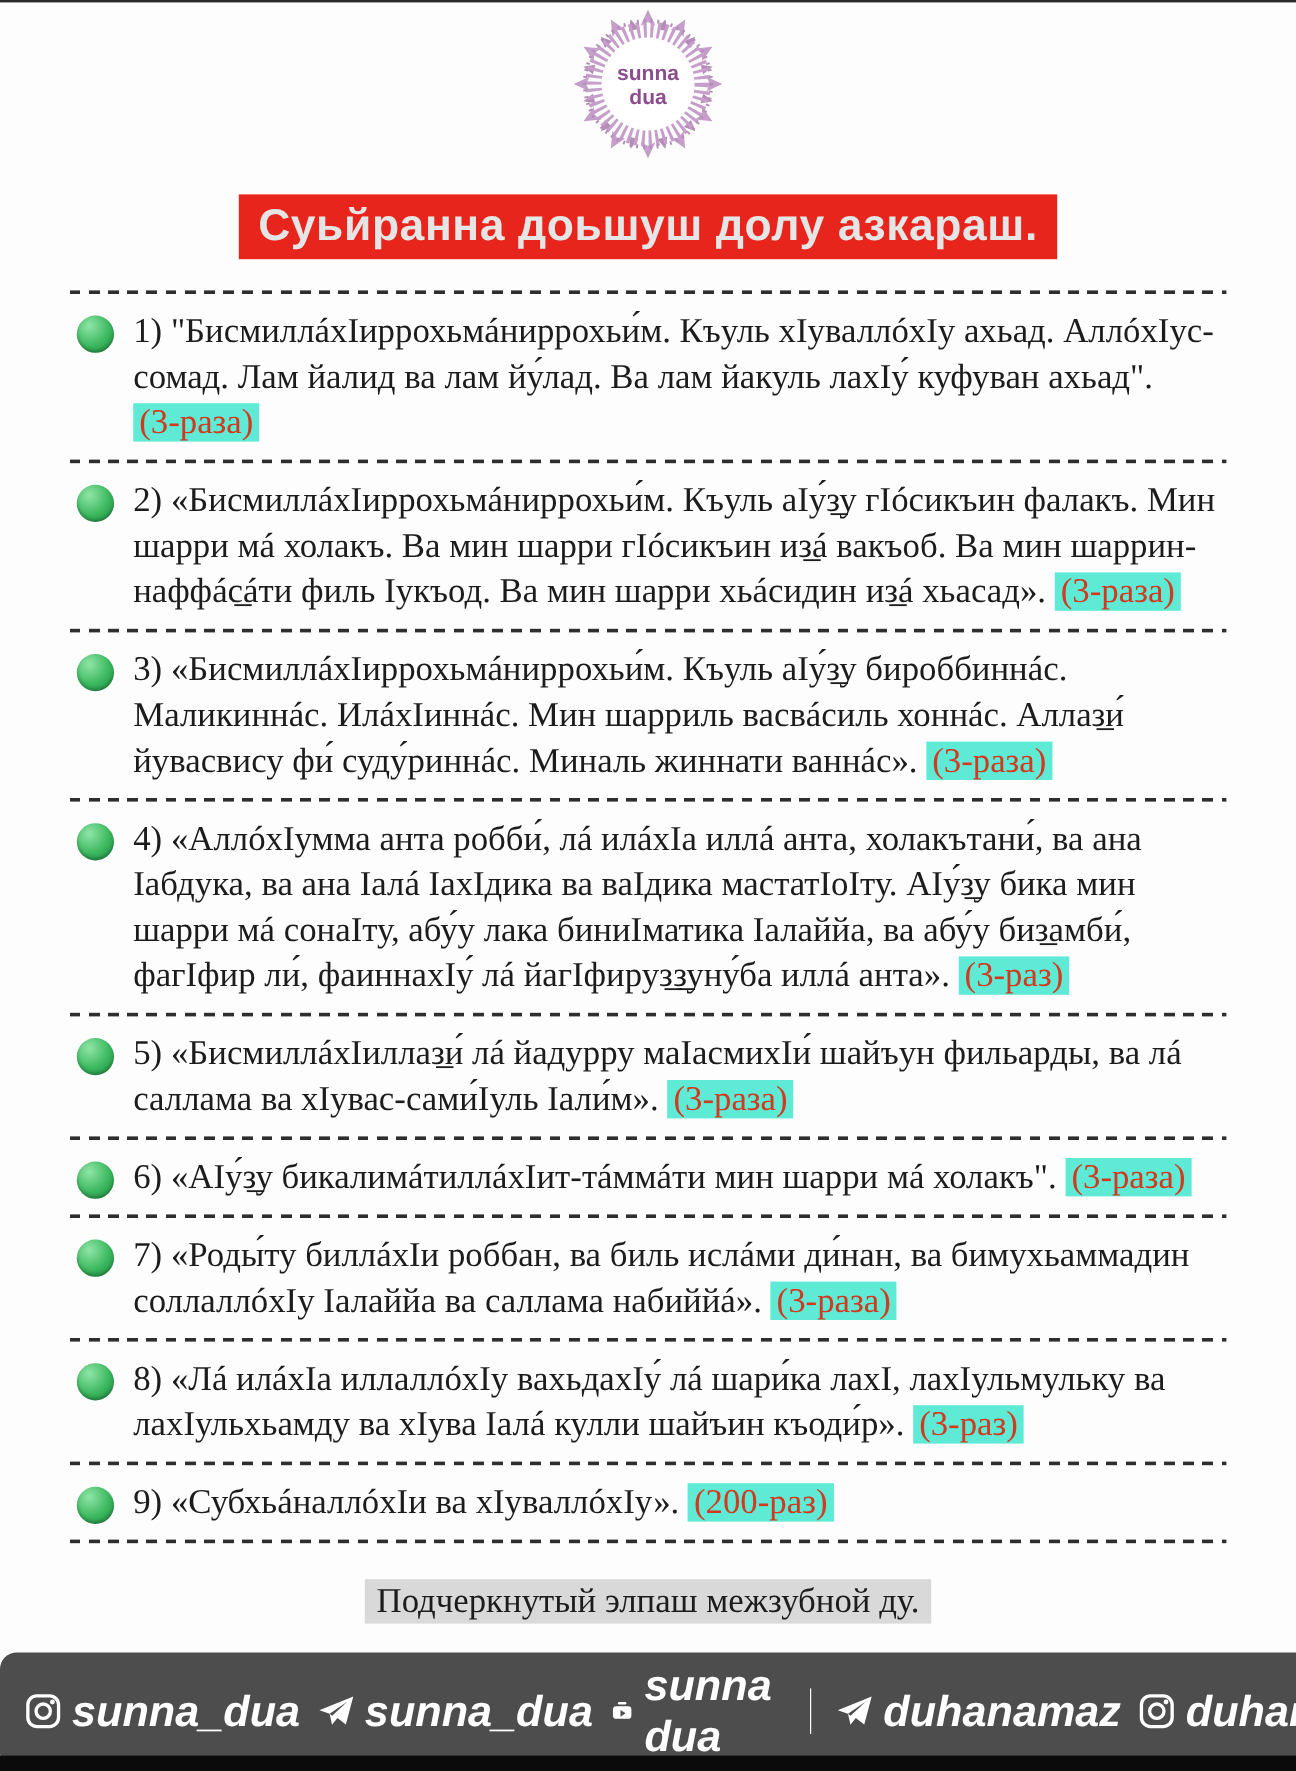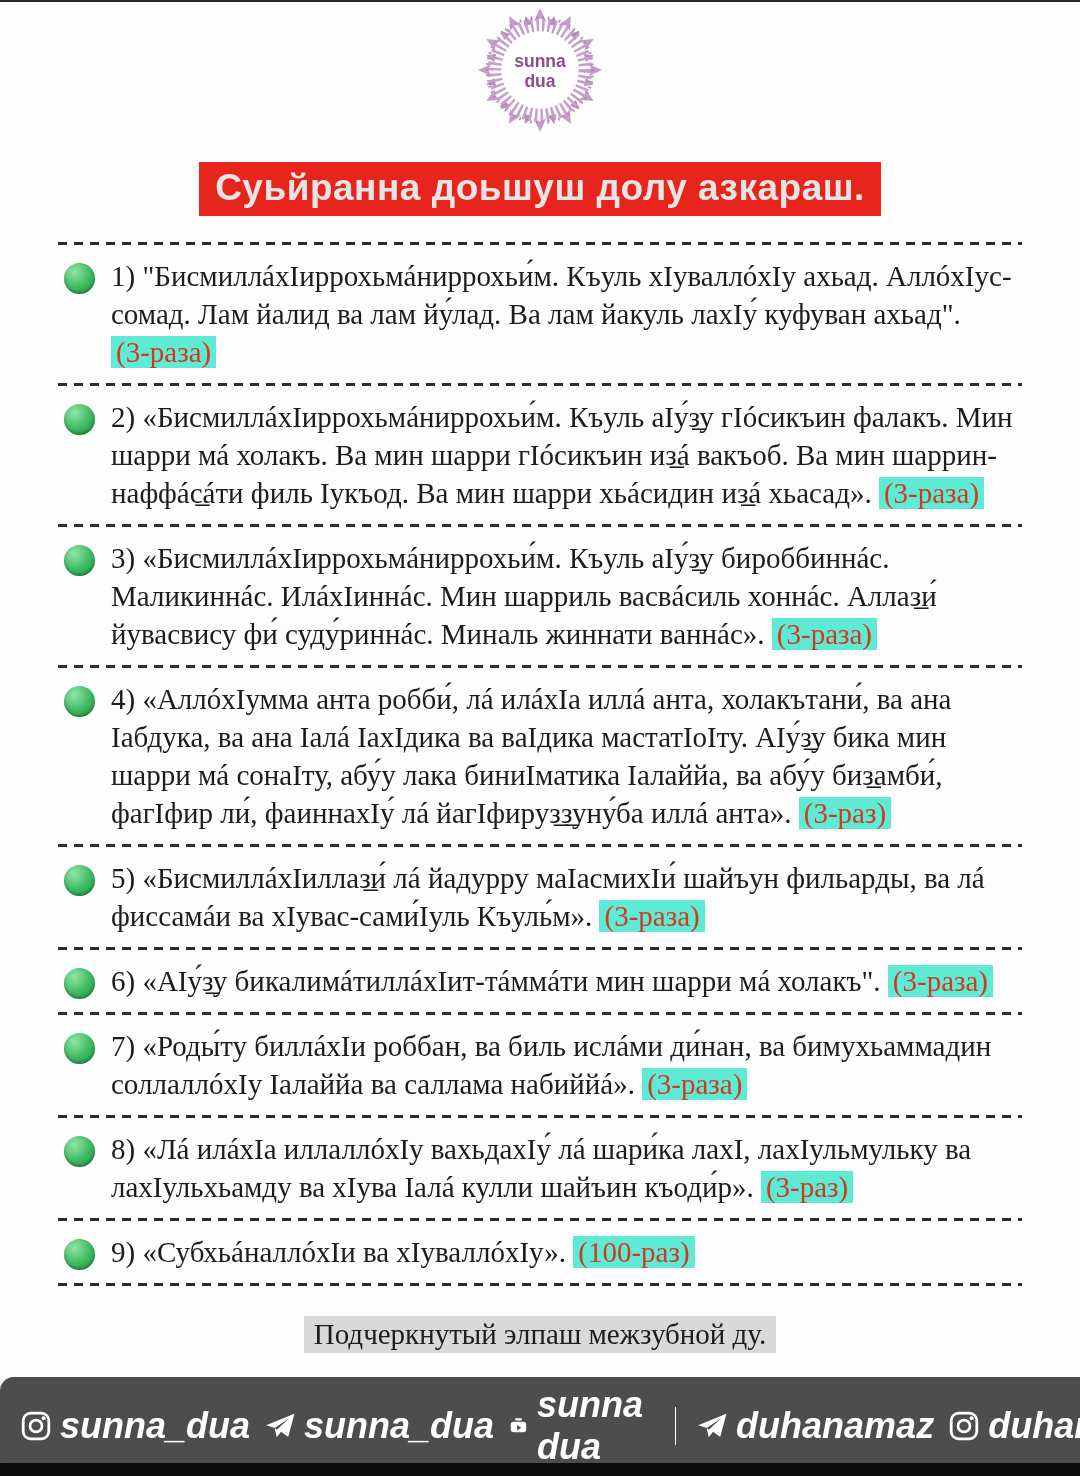--- a/index.html
+++ b/index.html
@@ -124,21 +124,21 @@
 <div class="sep"></div>
 
 <div class="item">
   <span class="bullet"></span>
   <p><span>4)</span> <span>«АллóхIумма анта робби́, лá илáхIа иллá анта, холакътани́, ва ана Iабдука, ва ана Iалá IахIдика ва ваIдика мастатIоIту. АIу́з̲у бика мин шарри мá сонаIту, абу́у лака биниIматика Iалаййа, ва абу́у биз̲амби́, фагIфир ли́, фаиннахIу́ лá йагIфируз̲з̲уну́ба иллá анта».</span> <span class="count">(3-раз)</span></p>
 </div>
 <div class="sep"></div>
 
 <div class="item">
   <span class="bullet"></span>
-  <p><span>5)</span> <span>«БисмиллáхIиллаз̲и́ лá йадурру маIасмихIи́ шайъун фильарды, ва лá фиссамáи ва хIувас-сами́Iуль Къуль́м».</span> <span class="count">(3-раза)</span></p>
+  <p><span>5)</span> <span>«БисмиллáхIиллаз̲и́ лá йадурру маIасмихIи́ шайъун фильарды, ва лá саллама ва хIувас-сами́Iуль Iали́м».</span> <span class="count">(3-раза)</span></p>
 </div>
 <div class="sep"></div>
 
 <div class="item">
   <span class="bullet"></span>
   <p><span>6)</span> <span>«АIу́з̲у бикалимáтиллáхIит-тáммáти мин шарри мá холакъ".</span> <span class="count">(3-раза)</span></p>
 </div>
 <div class="sep"></div>
 
 <div class="item">
@@ -148,21 +148,21 @@
 <div class="sep"></div>
 
 <div class="item">
   <span class="bullet"></span>
   <p><span>8)</span> <span>«Лá илáхIа иллаллóхIу вахьдахIу́ лá шари́ка лахI, лахIульмульку ва лахIульхьамду ва хIува Iалá кулли шайъин къоди́р».</span> <span class="count">(3-раз)</span></p>
 </div>
 <div class="sep"></div>
 
 <div class="item">
   <span class="bullet"></span>
-  <p><span>9)</span> <span>«СубхьáналлóхIи ва хIуваллóхIу».</span> <span class="count">(100-раз)</span></p>
+  <p><span>9)</span> <span>«СубхьáналлóхIи ва хIуваллóхIу».</span> <span class="count">(200-раз)</span></p>
 </div>
 <div class="sep"></div>
 
 <div class="note-row">
   <span class="note">Подчеркнутый элпаш межзубной ду.</span>
 </div>
 
 <div class="social-bar">
   <span class="social-link">
     <svg width="32" height="32" viewBox="0 0 30 30">

